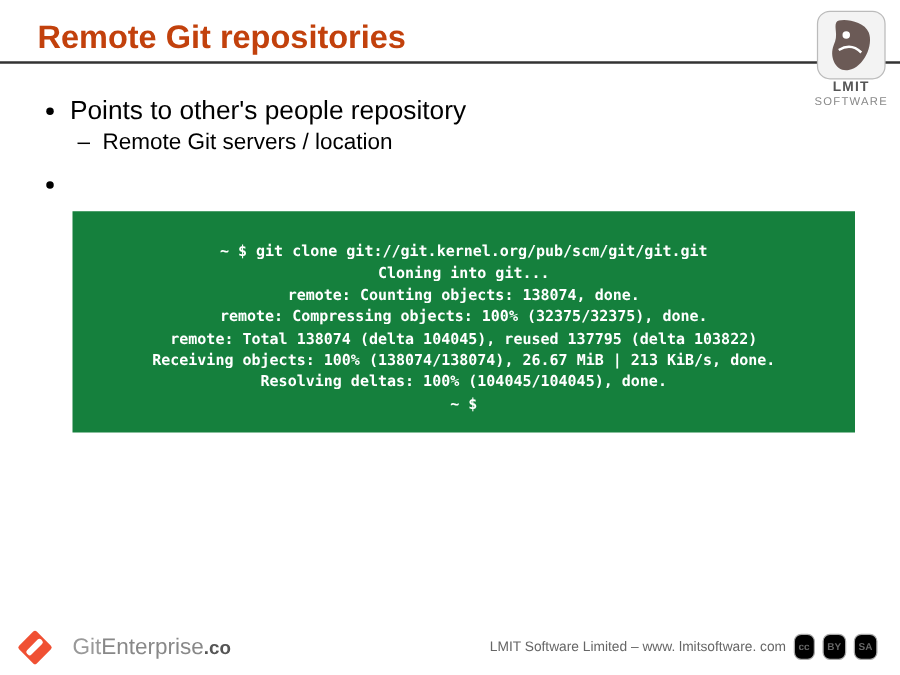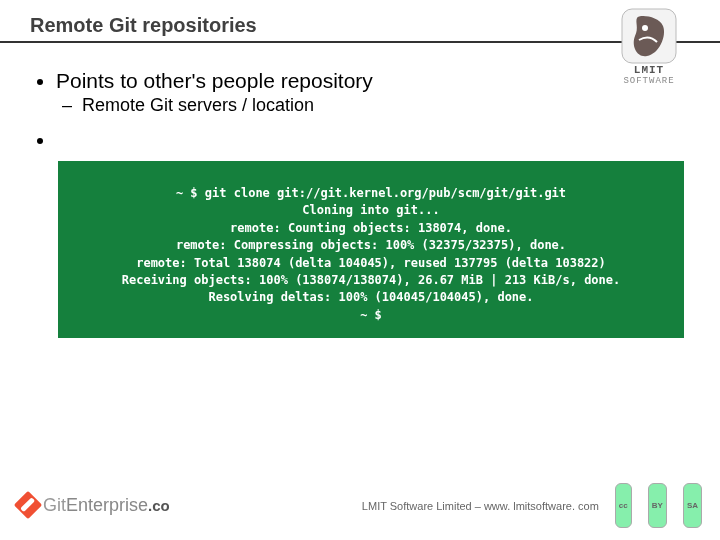--- a/index.html
+++ b/index.html
@@ -13,39 +13,38 @@
     position: relative;
     overflow: hidden;
   }
   .slide {
     width: 100%;
     height: 100%;
     padding: 14px 30px 0 30px;
     position: relative;
   }
   .title {
-    font-size: 20px;
+    font-size: 26px;
     font-weight: bold;
-    color: #404040;
+    color: #c2410c;
     margin: 0 0 4px 0;
     padding-right: 90px;
   }
   .title-rule {
     height: 2px;
     background: #333;
     margin: 0 -30px 24px -30px;
   }
   .logo-top {
     position: absolute;
-    right: 32px;
+    right: 0;
     top: 6px;
     width: 78px;
     height: 70px;
     text-align: center;
-    font-family: Liberation Mono, monospace;
   }
   .logo-top .badge {
     width: 60px;
     height: 60px;
     margin: 0 auto;
   }
   .logo-top .label {
     font-size: 9px;
     color: #888;
     letter-spacing: 1px;
@@ -94,21 +93,22 @@
   .terminal b { font-weight: bold; color:#fff; }
   .footer {
     position: absolute;
     left: 0; right: 0; bottom: 12px;
     display: flex;
     align-items: center;
     padding: 0 18px;
   }
   .brand {
     display: flex;
-    gap: 1px;
+    align-items: center;
+    gap: 16px;
   }
   .brand .git-mark {
     width: 20px; height: 20px;
     background: #f05033;
     transform: rotate(45deg);
     border-radius: 2px;
     position: relative;
     margin-right: 4px;
   }
   .brand .git-mark::after{
@@ -133,23 +133,23 @@
   .cc {
     display:flex;
     align-items:center;
   }
   .cc span {
     font-size: 8px;
     font-weight:700;
     color:#666;
     border:1px solid #aaa;
     border-radius:6px;
-    padding:17px 3px;
-    margin-left:16px;
-    background:#86efac;
+    padding:5px 3px;
+    margin-left:6px;
+    background:#000000;
   }
 </style>
 </head>
 <body>
 
 <div class="slide">
   <div class="logo-top">
     <div class="badge">
       <svg viewBox="0 0 60 60" width="60" height="60">
         <rect x="3" y="3" width="54" height="54" rx="10" fill="#f3f3f3" stroke="#bbb" stroke-width="1"></rect>

